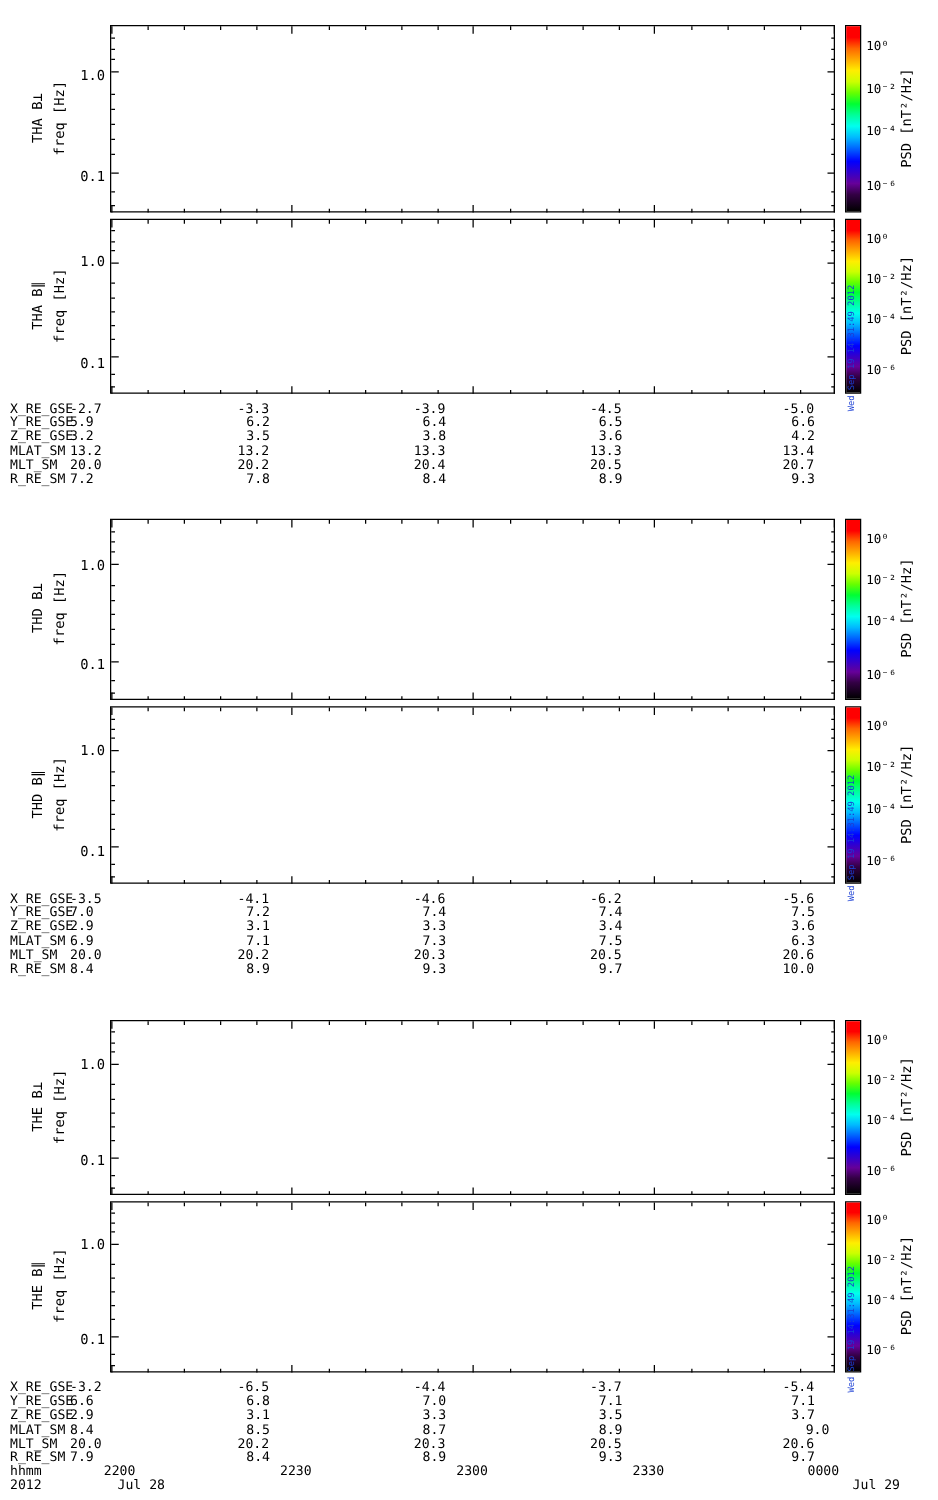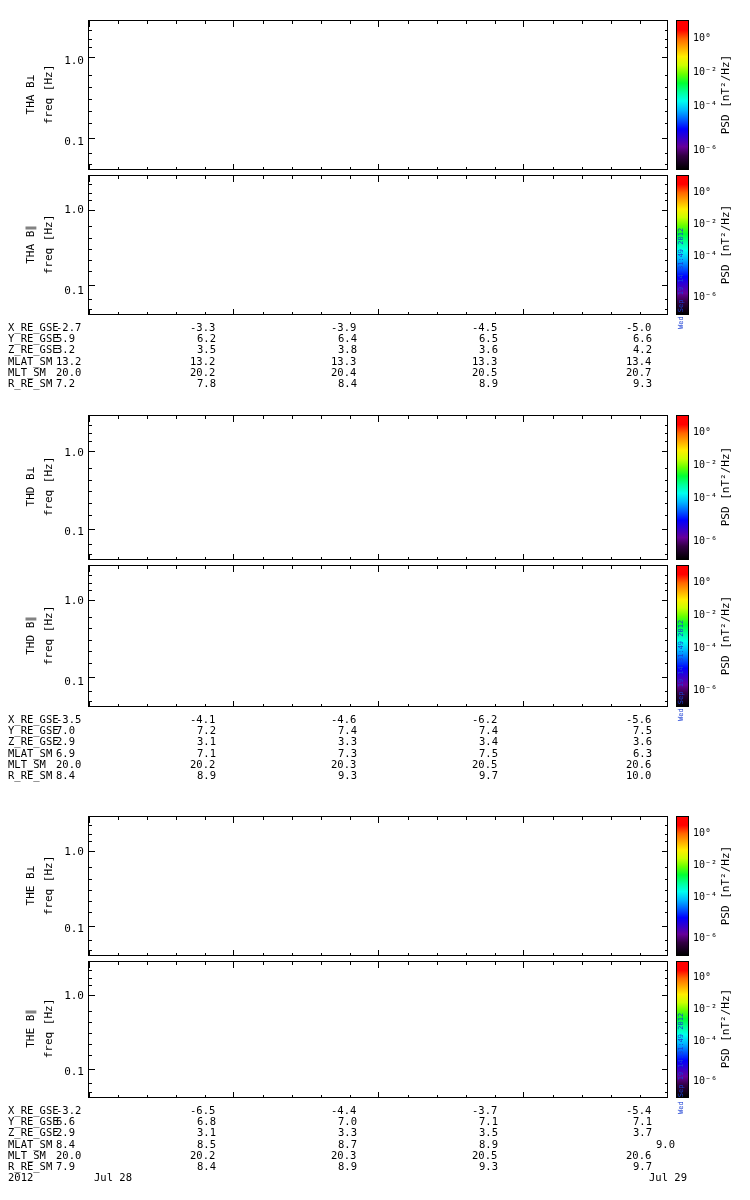--- a/index.html
+++ b/index.html
@@ -689,38 +689,46 @@
         <span class="cval" style="left:330px;width:42px;text-align:left;">3.3</span>
         <span class="cval" style="left:471px;width:42px;text-align:left;">3.5</span>
         <span class="cval" style="left:625px;width:42px;text-align:left;">3.7</span>
       </div>
     <div class="coordrow">
         <span class="cname">MLAT_SM</span>
         <span class="cval" style="left:48px;width:42px;text-align:left;">8.4</span>
         <span class="cval" style="left:189px;width:42px;text-align:left;">8.5</span>
         <span class="cval" style="left:330px;width:42px;text-align:left;">8.7</span>
         <span class="cval" style="left:471px;width:42px;text-align:left;">8.9</span>
-        <span class="cval" style="left:625px;width:42px;text-align:right;">9.0</span>
+        <span class="cval" style="left:625px;width:42px;text-align:center;">9.0</span>
       </div>
     <div class="coordrow">
         <span class="cname">MLT_SM</span>
         <span class="cval" style="left:48px;width:42px;text-align:left;">20.0</span>
         <span class="cval" style="left:182px;width:42px;text-align:left;">20.2</span>
         <span class="cval" style="left:323px;width:42px;text-align:left;">20.3</span>
         <span class="cval" style="left:464px;width:42px;text-align:left;">20.5</span>
         <span class="cval" style="left:618px;width:42px;text-align:left;">20.6</span>
       </div>
     <div class="coordrow">
         <span class="cname">R_RE_SM</span>
         <span class="cval" style="left:48px;width:42px;text-align:left;">7.9</span>
         <span class="cval" style="left:189px;width:42px;text-align:left;">8.4</span>
         <span class="cval" style="left:330px;width:42px;text-align:left;">8.9</span>
         <span class="cval" style="left:471px;width:42px;text-align:left;">9.3</span>
         <span class="cval" style="left:625px;width:42px;text-align:left;">9.7</span>
       </div>
     <div class="timerow">
+      <span class="cname">hhmm</span>
+      <span class="cval" style="left:75px;width:42px;text-align:left;">2200</span>
+      <span class="cval" style="left:216px;width:42px;text-align:left;">2230</span>
+      <span class="cval" style="left:357px;width:42px;text-align:left;">2300</span>
+      <span class="cval" style="left:498px;width:42px;text-align:left;">2330</span>
+      <span class="cval" style="left:638px;width:42px;text-align:left;">0000</span>
+    </div>
+    <div class="timerow">
       <span class="cname">2012</span>
       <span class="cval" style="left:75px;width:60px;text-align:center;">Jul 28</span>
-      <span class="cval" style="left:630px;width:60px;text-align:center;">Jul 29</span>
+      <span class="cval" style="left:652px;width:60px;text-align:right;">Jul 29</span>
     </div>
   </div>
 
 </div>
 
 </body></html>

